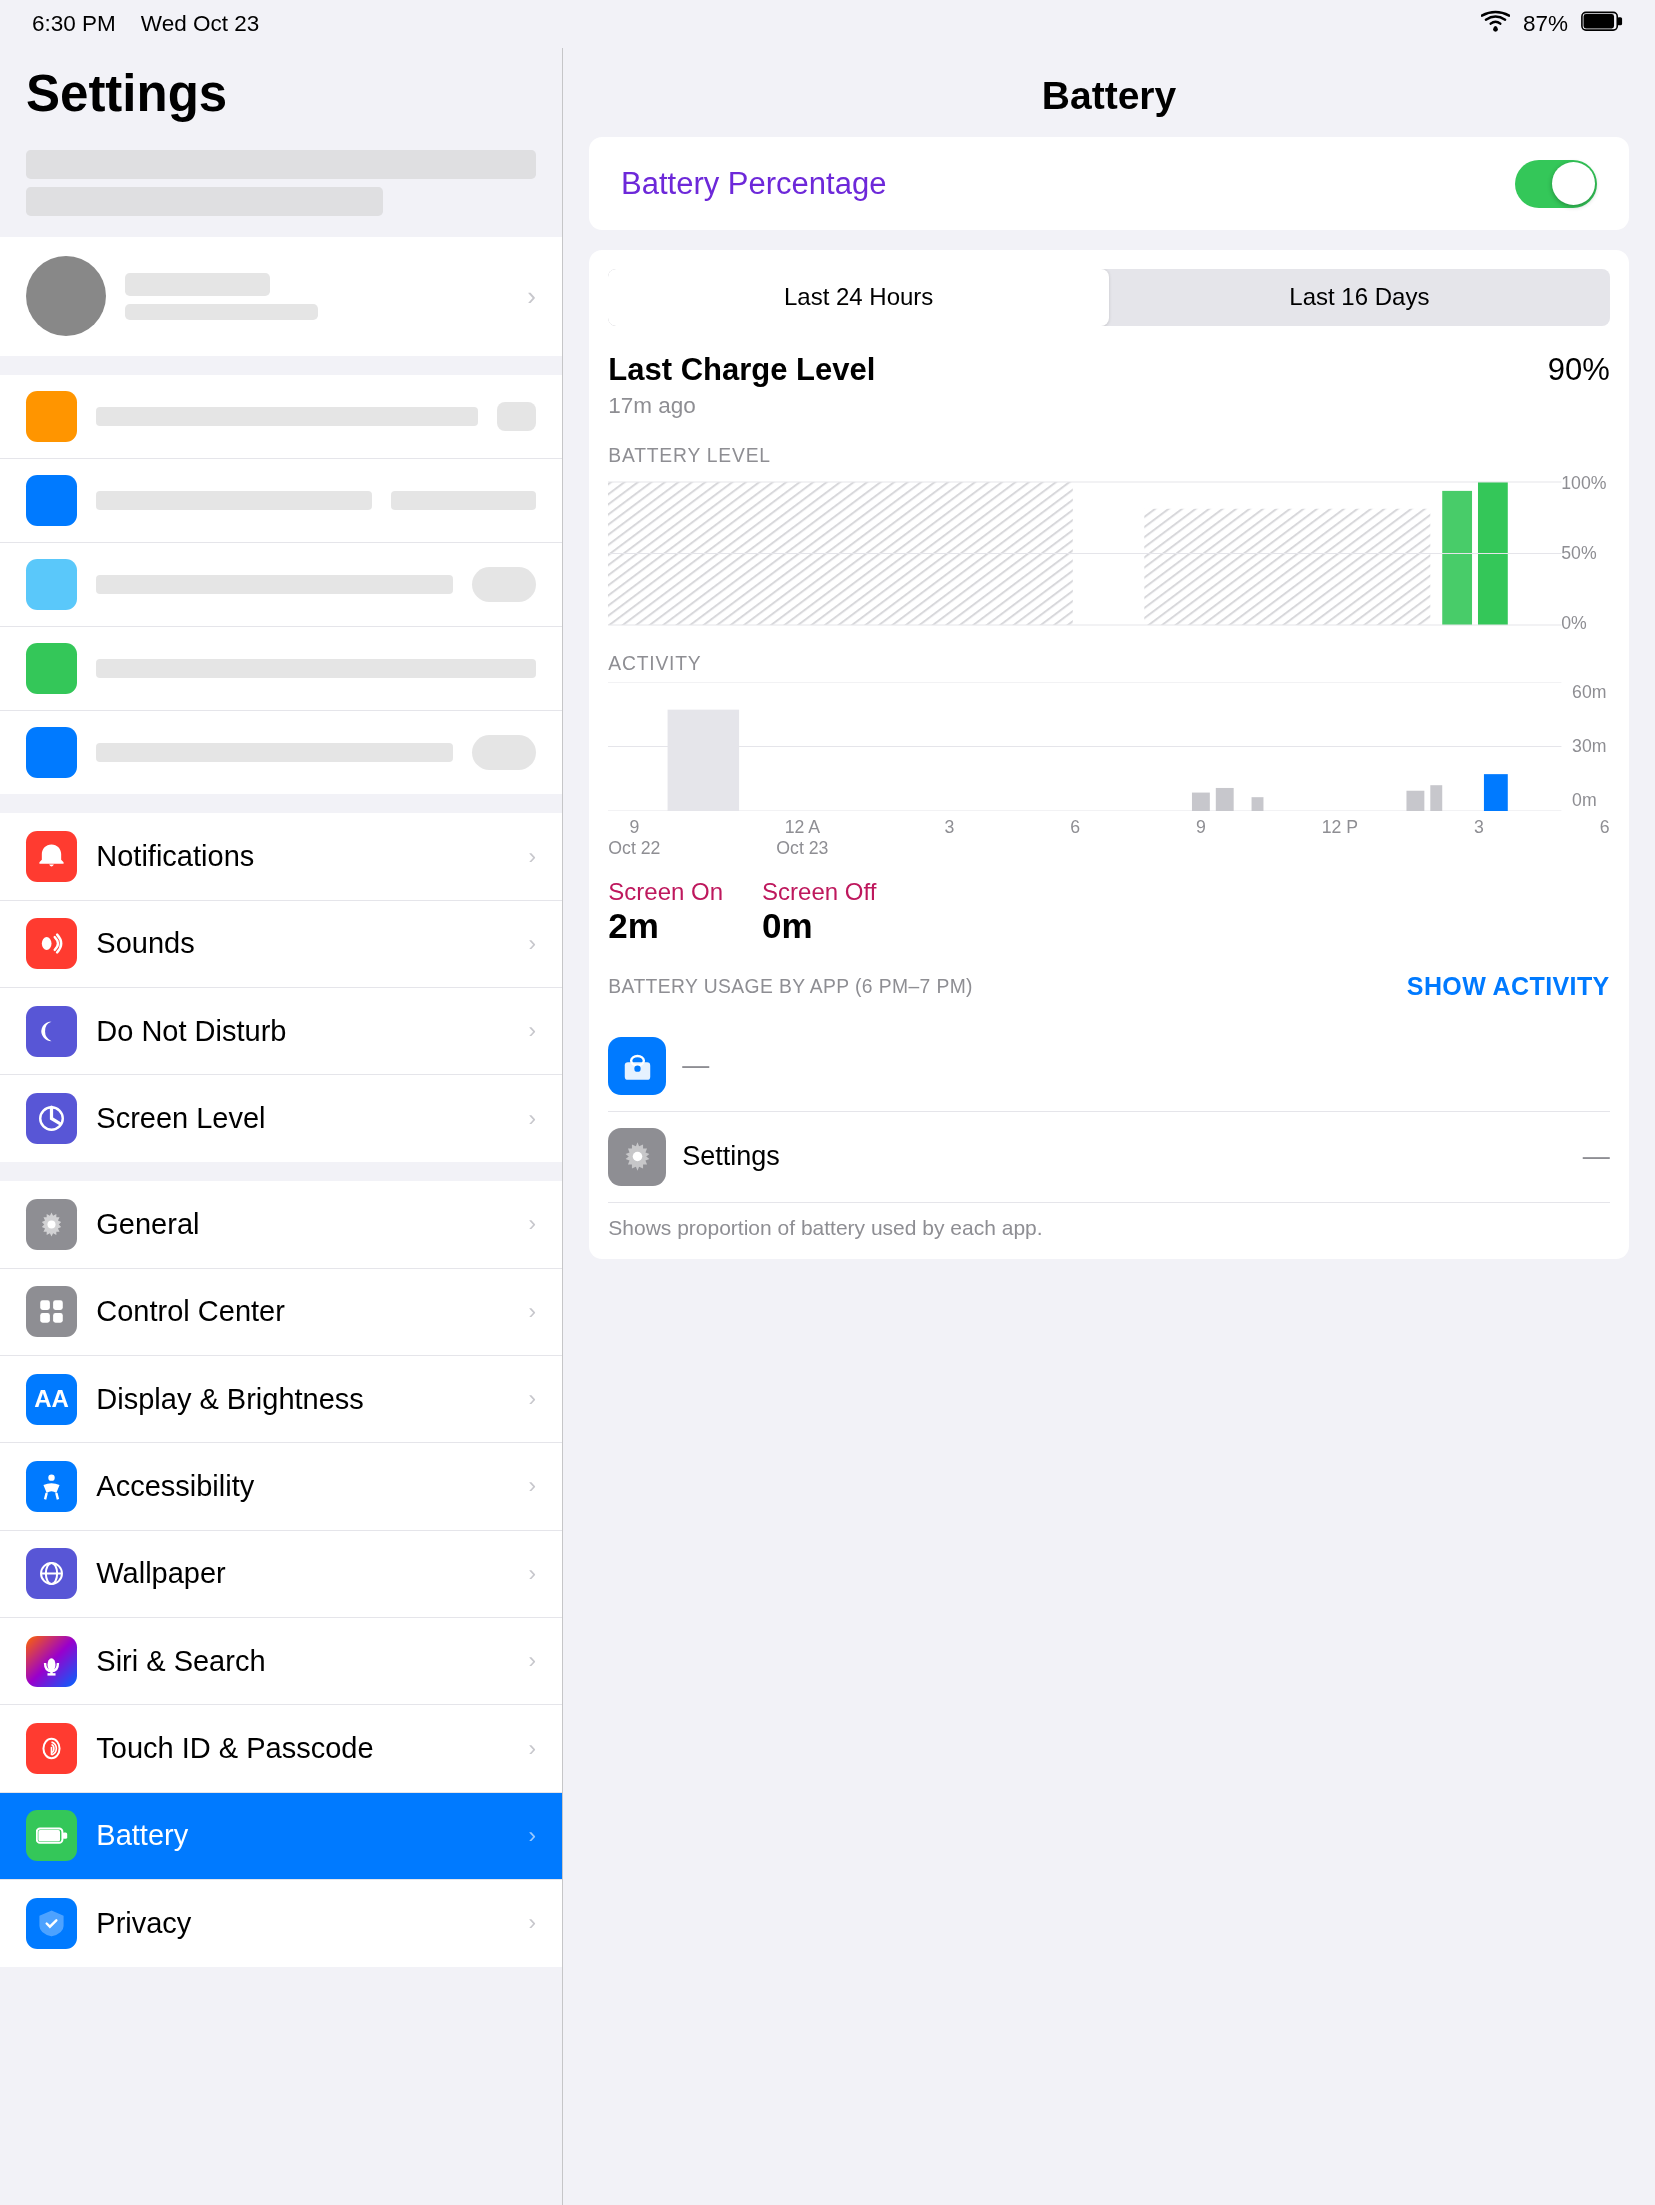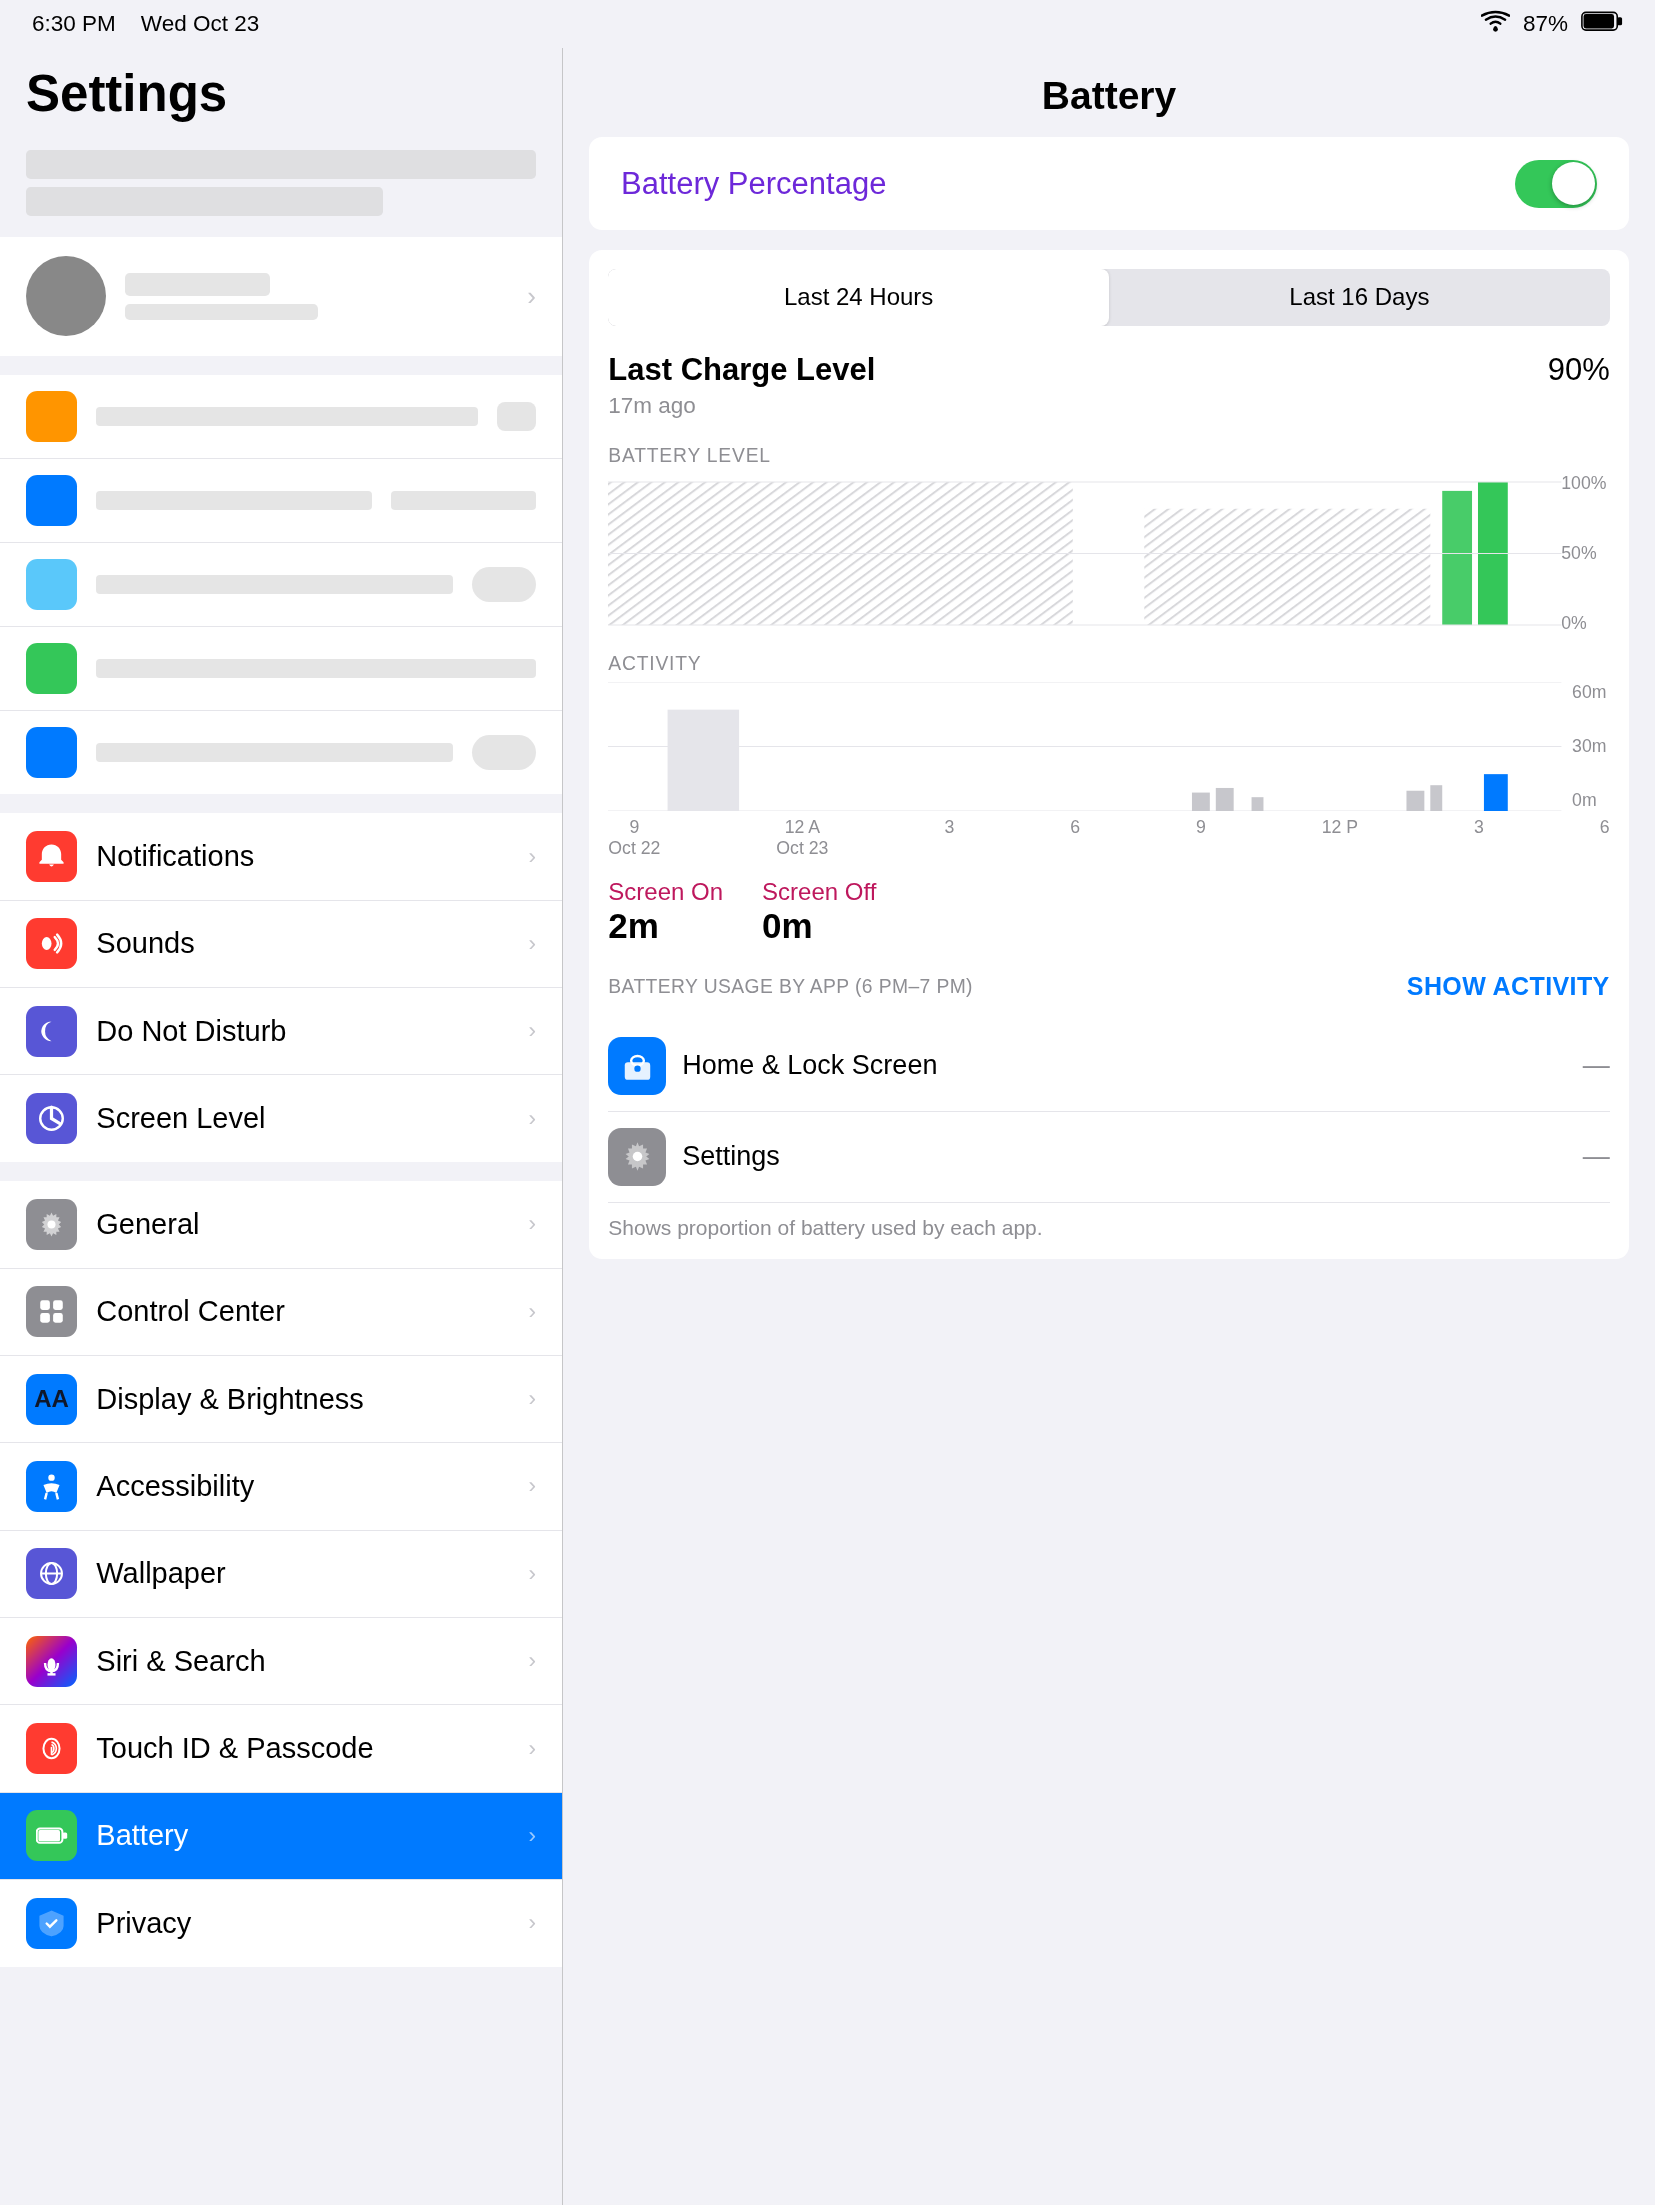--- a/index.html
+++ b/index.html
@@ -563,21 +563,21 @@
             <rect x="20" y="4" width="12" height="12" rx="3" fill="white"></rect>
             <rect x="4" y="20" width="12" height="12" rx="3" fill="white"></rect>
             <rect x="20" y="20" width="12" height="12" rx="3" fill="white"></rect>
           </svg>
         </div>
         <span class="sidebar-item-label">Control Center</span>
         <span class="sidebar-item-chevron">›</span>
       </div>
       <div class="sidebar-item">
         <div class="item-icon-wrap" style="background:#007aff;">
-          <span style="color:#0f172a;font-size:24px;font-weight:700;">AA</span>
+          <span style="color:#ffffff;font-size:24px;font-weight:700;">AA</span>
         </div>
         <span class="sidebar-item-label">Display &amp; Brightness</span>
         <span class="sidebar-item-chevron">›</span>
       </div>
       <div class="sidebar-item">
         <div class="item-icon-wrap" style="background:#007aff;">
           <svg width="29" height="29" viewBox="0 0 36 36" fill="white">
             <circle cx="18" cy="7" r="4" fill="white"></circle>
             <path d="M8 16 Q18 12 28 16 L24 26 Q18 22 12 26 Z" fill="white"></path>
             <path d="M12 26 L10 34 M24 26 L26 34" stroke="white" stroke-width="3" fill="none"></path>
@@ -778,21 +778,20 @@
       </div>
 
       <div class="app-usage-row">
         <div class="app-usage-icon" style="background:#007aff;">
           <svg width="35" height="35" viewBox="0 0 44 44" fill="white">
             <rect x="6" y="18" width="32" height="22" rx="4" fill="white" opacity="0.9"></rect>
             <rect x="14" y="10" width="16" height="12" rx="8" stroke="white" stroke-width="3" fill="none"></rect>
             <circle cx="22" cy="26" r="4" fill="#007aff"></circle>
           </svg>
         </div>
-        <span class="app-usage-name">Home &amp; Lock Screen</span>
         <span class="app-usage-dash">—</span>
       </div>
       <div class="app-usage-row">
         <div class="app-usage-icon" style="background:#8e8e93;">
           <svg width="35" height="35" viewBox="0 0 44 44" fill="white">
             <circle cx="22" cy="22" r="6" fill="white"></circle>
             <path d="M22 4 L24 9 L29 7 L29 12 L34 12 L32 17 L37 19 L33 22 L37 25 L32 27 L34 32 L29 32 L29 37 L24 35 L22 40 L20 35 L15 37 L15 32 L10 32 L12 27 L7 25 L11 22 L7 19 L12 17 L10 12 L15 12 L15 7 L20 9 Z" fill="white" opacity="0.5"></path>
           </svg>
         </div>
         <span class="app-usage-name">Settings</span>

